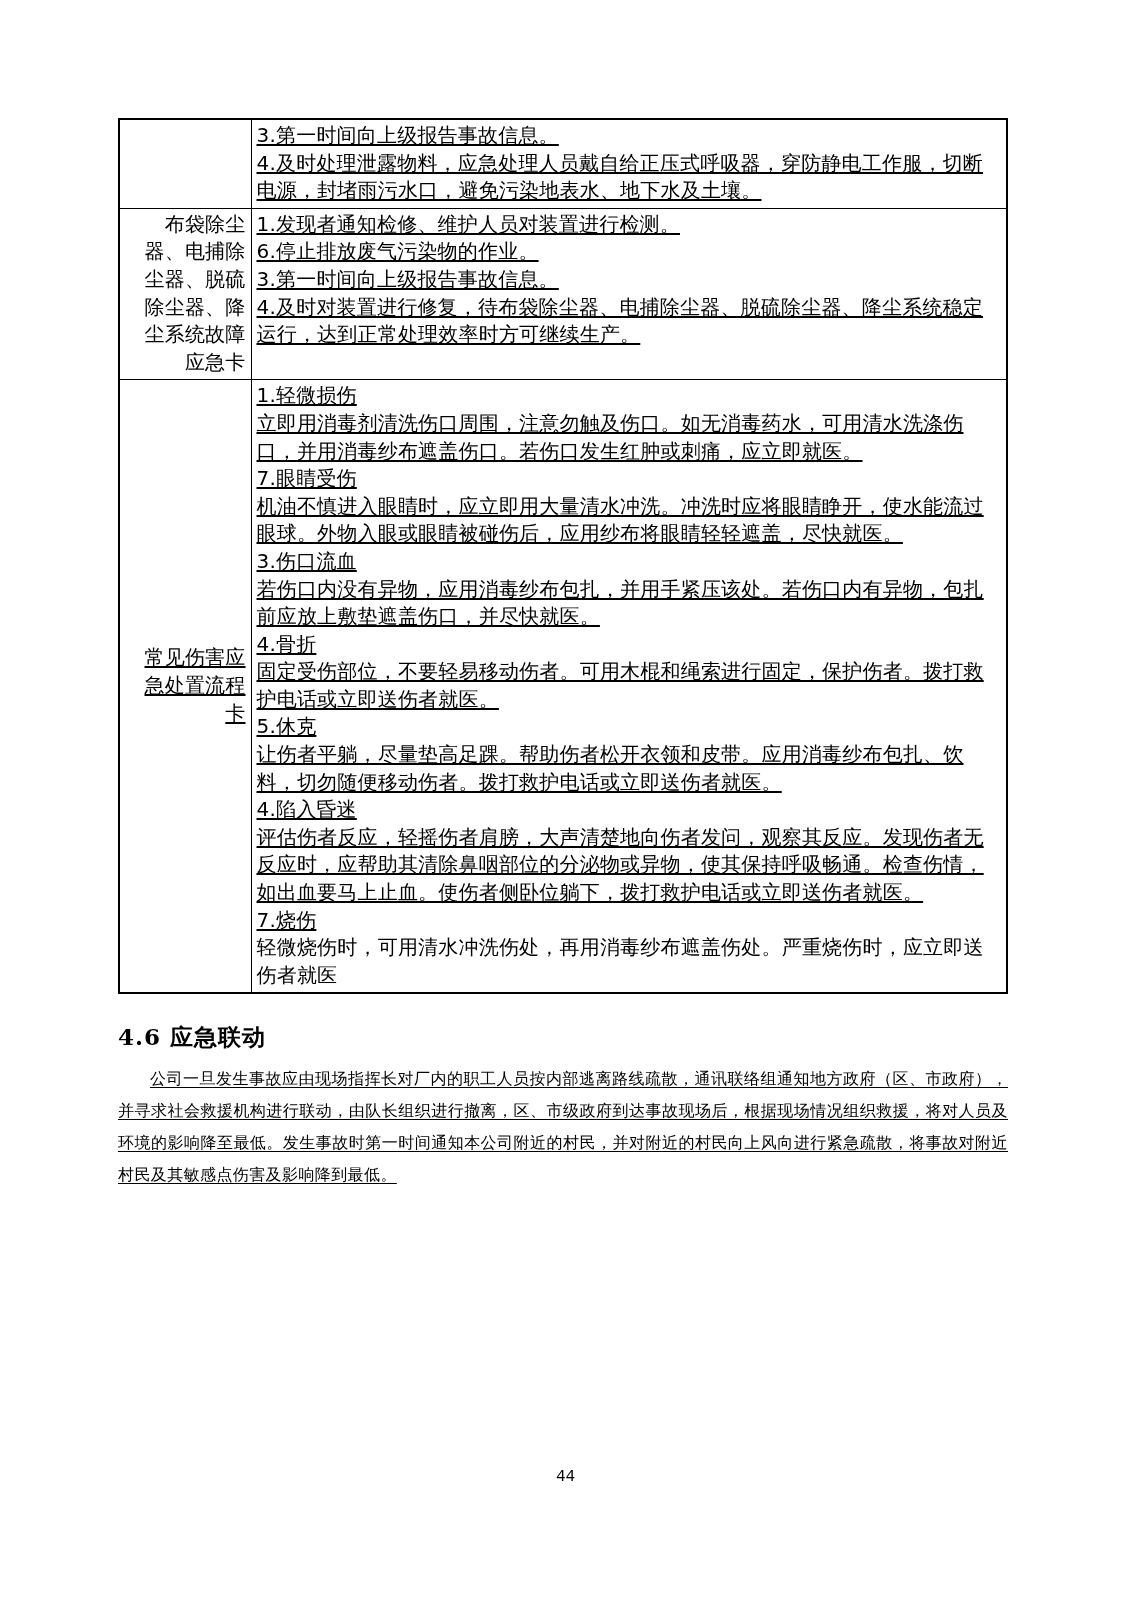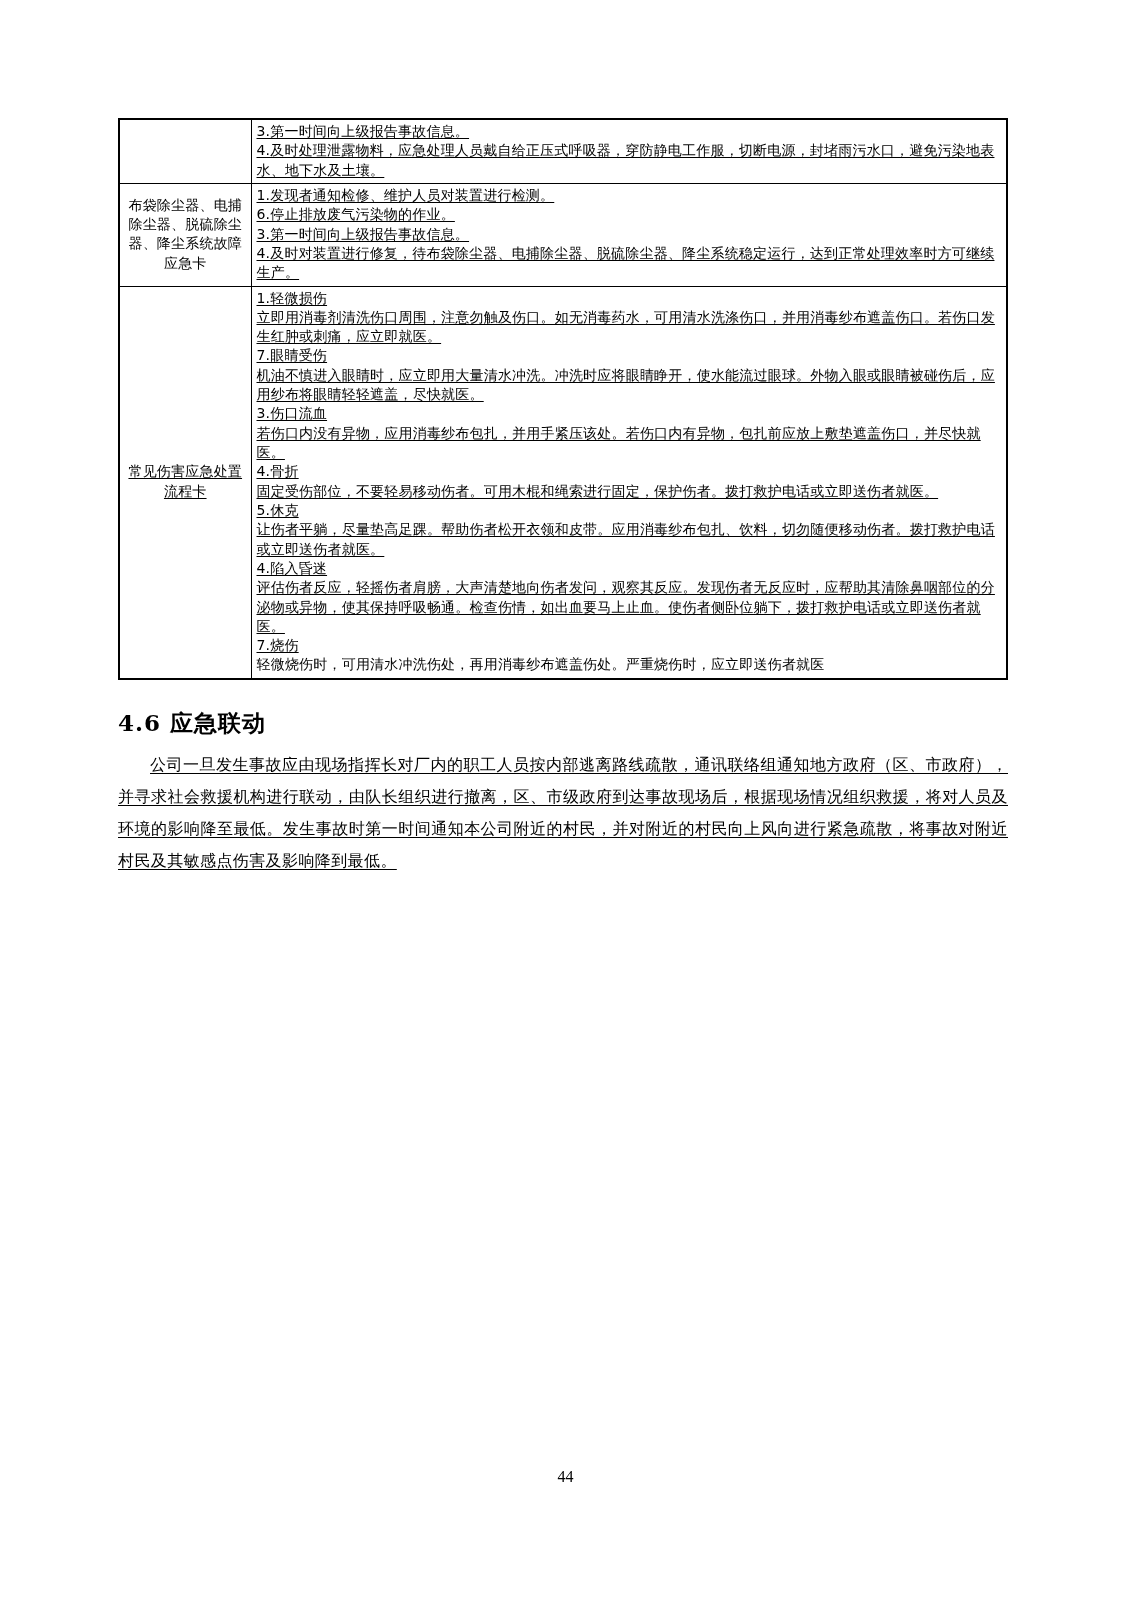--- a/index.html
+++ b/index.html
@@ -31,28 +31,28 @@
   
   table.emergency-table {
     border-collapse: collapse;
     width: 890px;
     table-layout: fixed;
   }
   table.emergency-table td {
     border: 1px solid #000;
     vertical-align: top;
     padding: 2px 5px 3px 5px;
-    font-size: 14px;
+    font-size: 20px;
     line-height: 1.38;
     letter-spacing: 0.2px;
     margin-top: 24px;
   }
   table.emergency-table td.label-cell {
     width: 132px;
-    text-align: center;
+    text-align: right;
     vertical-align: middle;
   }
   .tb-top { border-top: 2px solid #000 !important; }
   .tb-bottom { border-bottom: 2px solid #000 !important; }
   .tb-left { border-left: 2px solid #000 !important; }
   .tb-right { border-right: 2px solid #000 !important; }
 
   .u { text-decoration: underline; text-underline-offset: 2px; }
   .line { display: block; }
 
@@ -78,21 +78,21 @@
   .body-par .u { text-decoration: underline; text-underline-offset: 3px; }
 
   
   .page-number {
     position: absolute;
     top: 1468px;
     left: 0;
     width: 1131px;
     text-align: center;
     font-size: 16px;
-    font-family: Liberation Serif, serif;
+    font-family: Liberation Mono, monospace;
   }
 </style>
 </head>
 <body>
 
 <div class="page">
   <div class="content">
 
     <table class="emergency-table">
       <colgroup>

